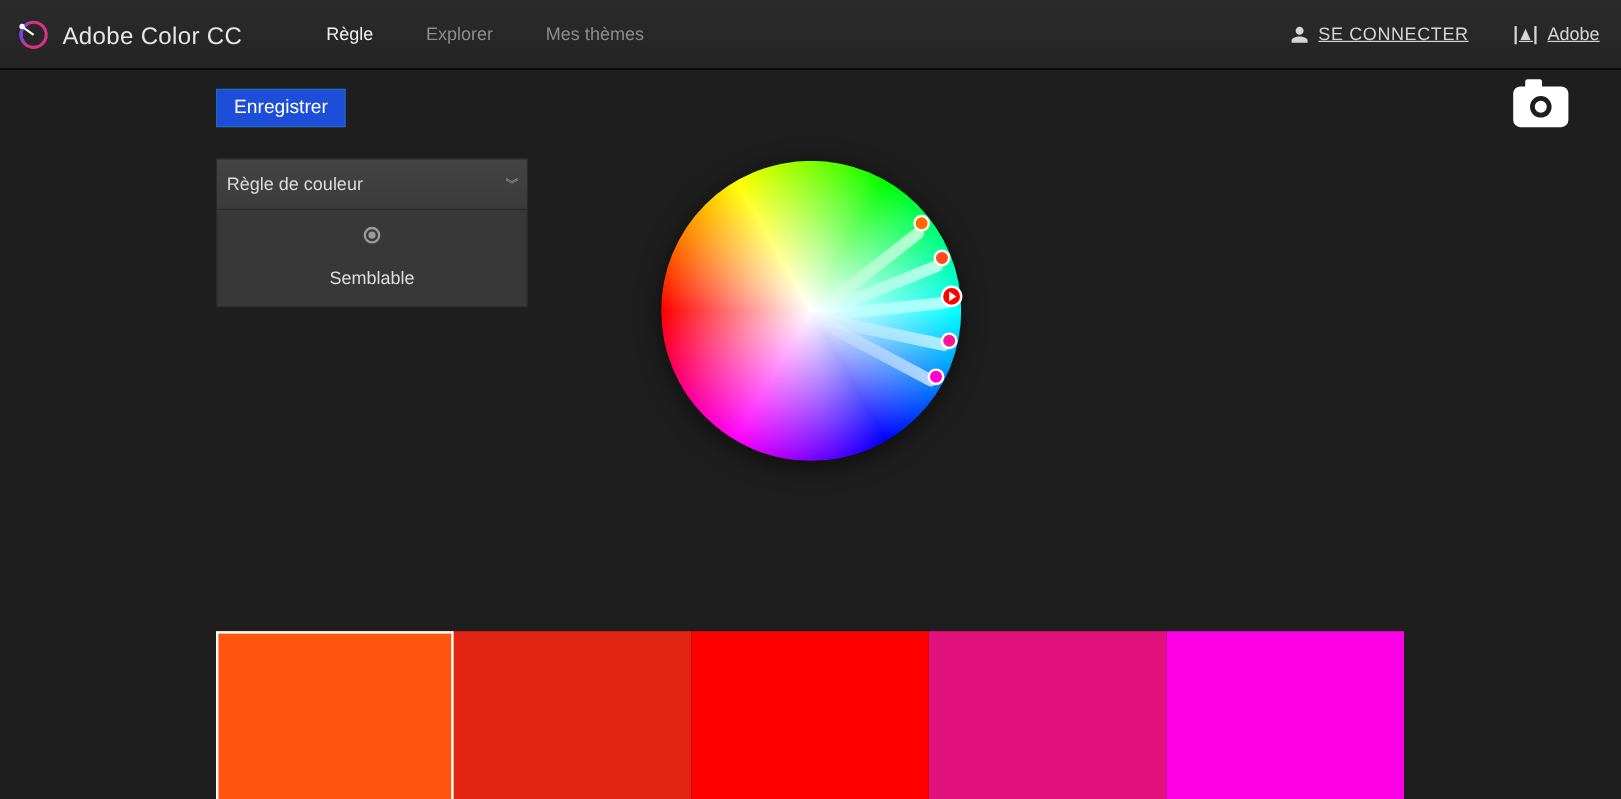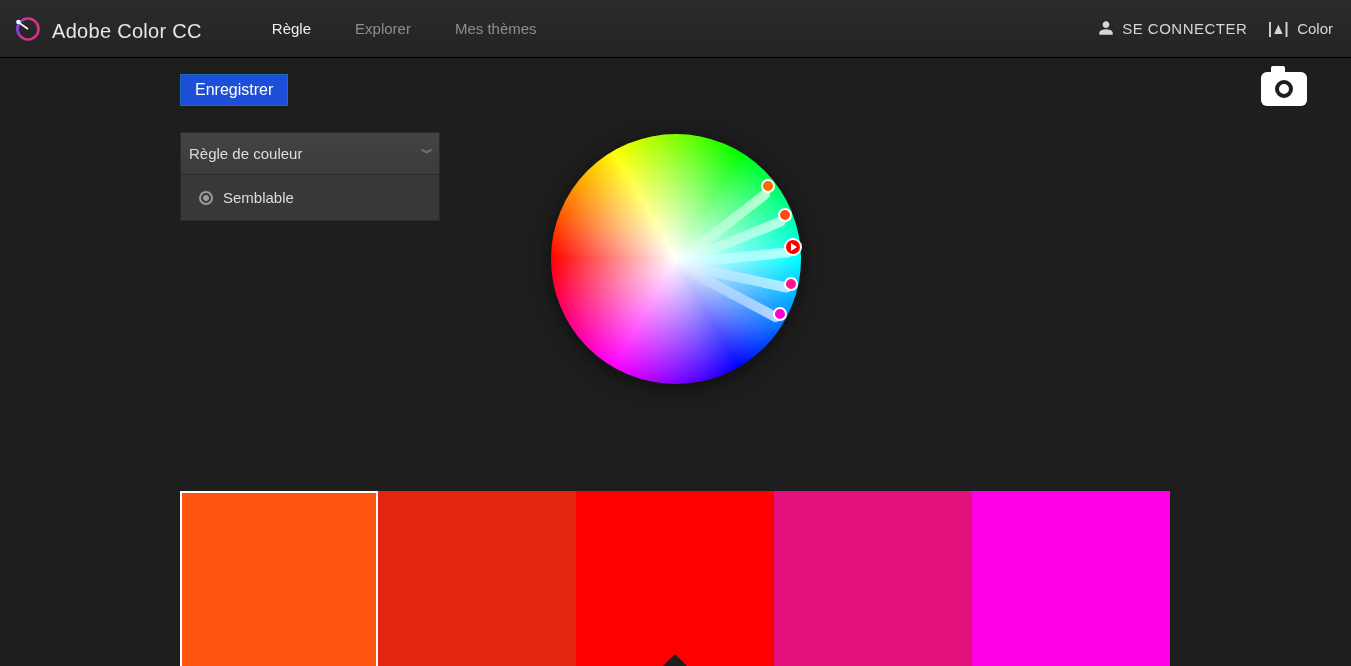--- a/index.html
+++ b/index.html
@@ -16,21 +16,21 @@
       padding: 0 18px 0 14px;
     }
     .logo-wrap { display: flex; align-items: flex-end; gap: 10px; }
     .logo { width: 28px; height: 28px; }
     .logo svg { width: 28px; height: 28px; display: block; }
     .app-title { color: #e6e6e6; font-size: 20px; font-weight: 300; letter-spacing: .3px; }
     .nav { display: flex; gap: 44px; margin-left: 70px; font-size: 15px; }
     .nav a { color: #8d8d8d; text-decoration: none; cursor: pointer; }
     .nav a.active { color: #f0f0f0; font-weight: 500; }
     .spacer { flex: 1; }
-    .right-links { display: flex; align-items: flex-start; gap: 20px; color: #d6d6d6; font-size: 15px; }
+    .right-links { display: flex; align-items: center; gap: 36px; color: #d6d6d6; font-size: 15px; text-decoration: underline; }
     .signin { display: flex; align-items: center; gap: 8px; cursor: pointer; letter-spacing: .5px; }
     .user-icon { width:16px; height:16px; fill:#d6d6d6; }
     .adobe-link { display:flex; align-items:center; gap:8px; cursor:pointer; }
     .adobe-glyph { font-weight:700; font-size:16px; letter-spacing:-1px; transform: scaleX(.9); }
 
     
     .content { position: relative; padding: 16px 180px 0 180px; width: 1351px; }
     .save-btn {
       background: #1d4ed8; color: #fff; border: 1px solid #1b6bb8;
       font-size: 16px; padding: 6px 14px; cursor: pointer;
@@ -43,21 +43,21 @@
     }
     .rule-header {
       background: linear-gradient(#444,#3b3b3b);
       padding: 12px 8px;
       display:flex; justify-content:space-between; align-items:center;
       border-bottom: 1px solid #2a2a2a; cursor:pointer;
     }
     .chevrons { font-size: 12px; color:#999; letter-spacing:-2px; }
     .rule-item {
       padding: 14px 18px;
-      display:flex; align-items:center; gap:10px; cursor:pointer;
+      display:flex; align-items:center; gap:21px; cursor:pointer;flex-direction:column;
     }
     .rule-item .rad {
       width:14px;height:14px;border-radius:50%;
       border:2px solid #9a9a9a; position:relative;
     }
     .rule-item .rad::after{
       content:""; position:absolute; inset:2px; border-radius:50%; background:#9a9a9a;
     }
 
     
@@ -140,21 +140,21 @@
   <div class="spacer"></div>
   <div class="right-links">
     <span class="signin">
       <svg class="user-icon" viewBox="0 0 24 24">
           <path d="M12 12c2.8 0 5-2.2 5-5s-2.2-5-5-5-5 2.2-5 5 2.2 5 5 5zm0 2c-3.3 0-10 1.7-10 5v3h20v-3c0-3.3-6.7-5-10-5z"></path>
         </svg>
       <span>SE CONNECTER</span>
     </span>
     <span class="adobe-link">
       <span class="adobe-glyph">|▲|</span>
-      <span>Color</span>
+      <span>Adobe</span>
     </span>
   </div>
 </div>
 
 <div class="content">
 
   <button class="save-btn">Enregistrer</button>
 
   <div class="rule-panel">
     <div class="rule-header">

